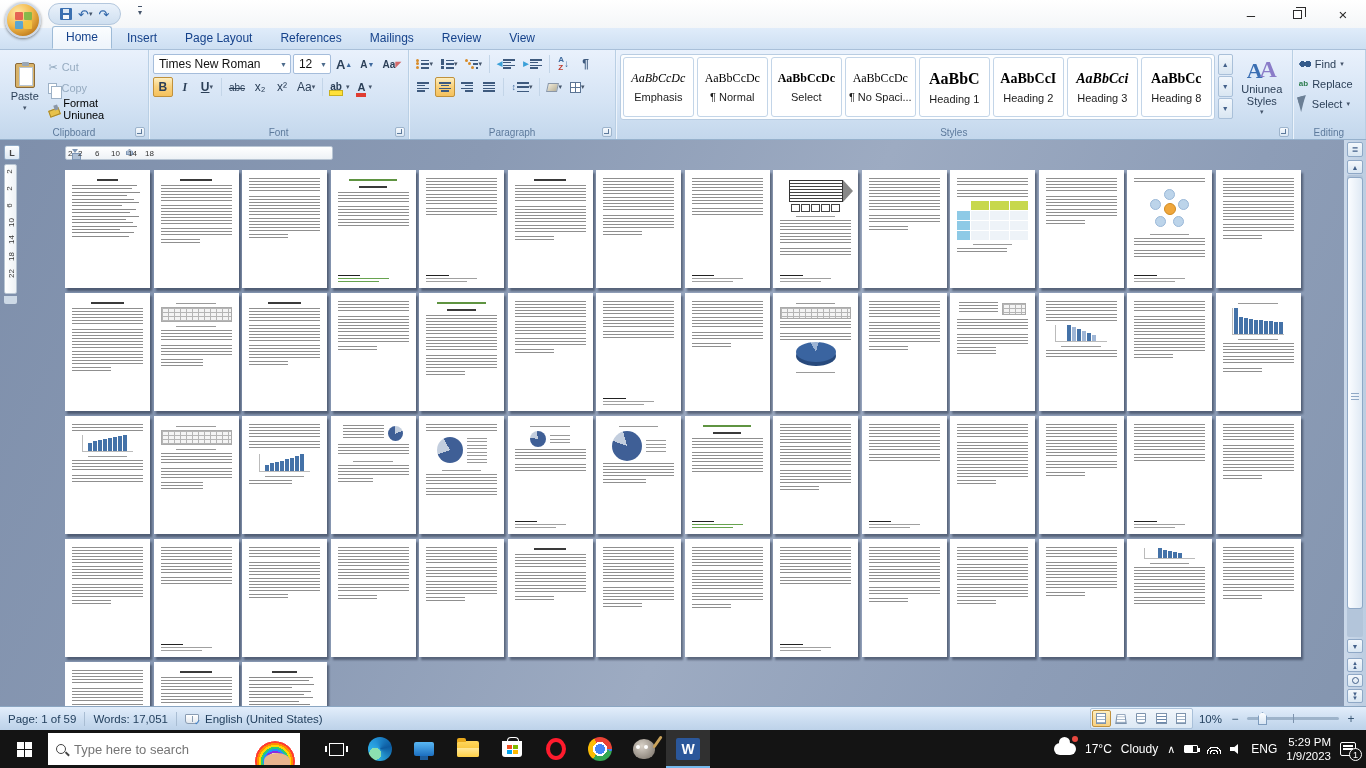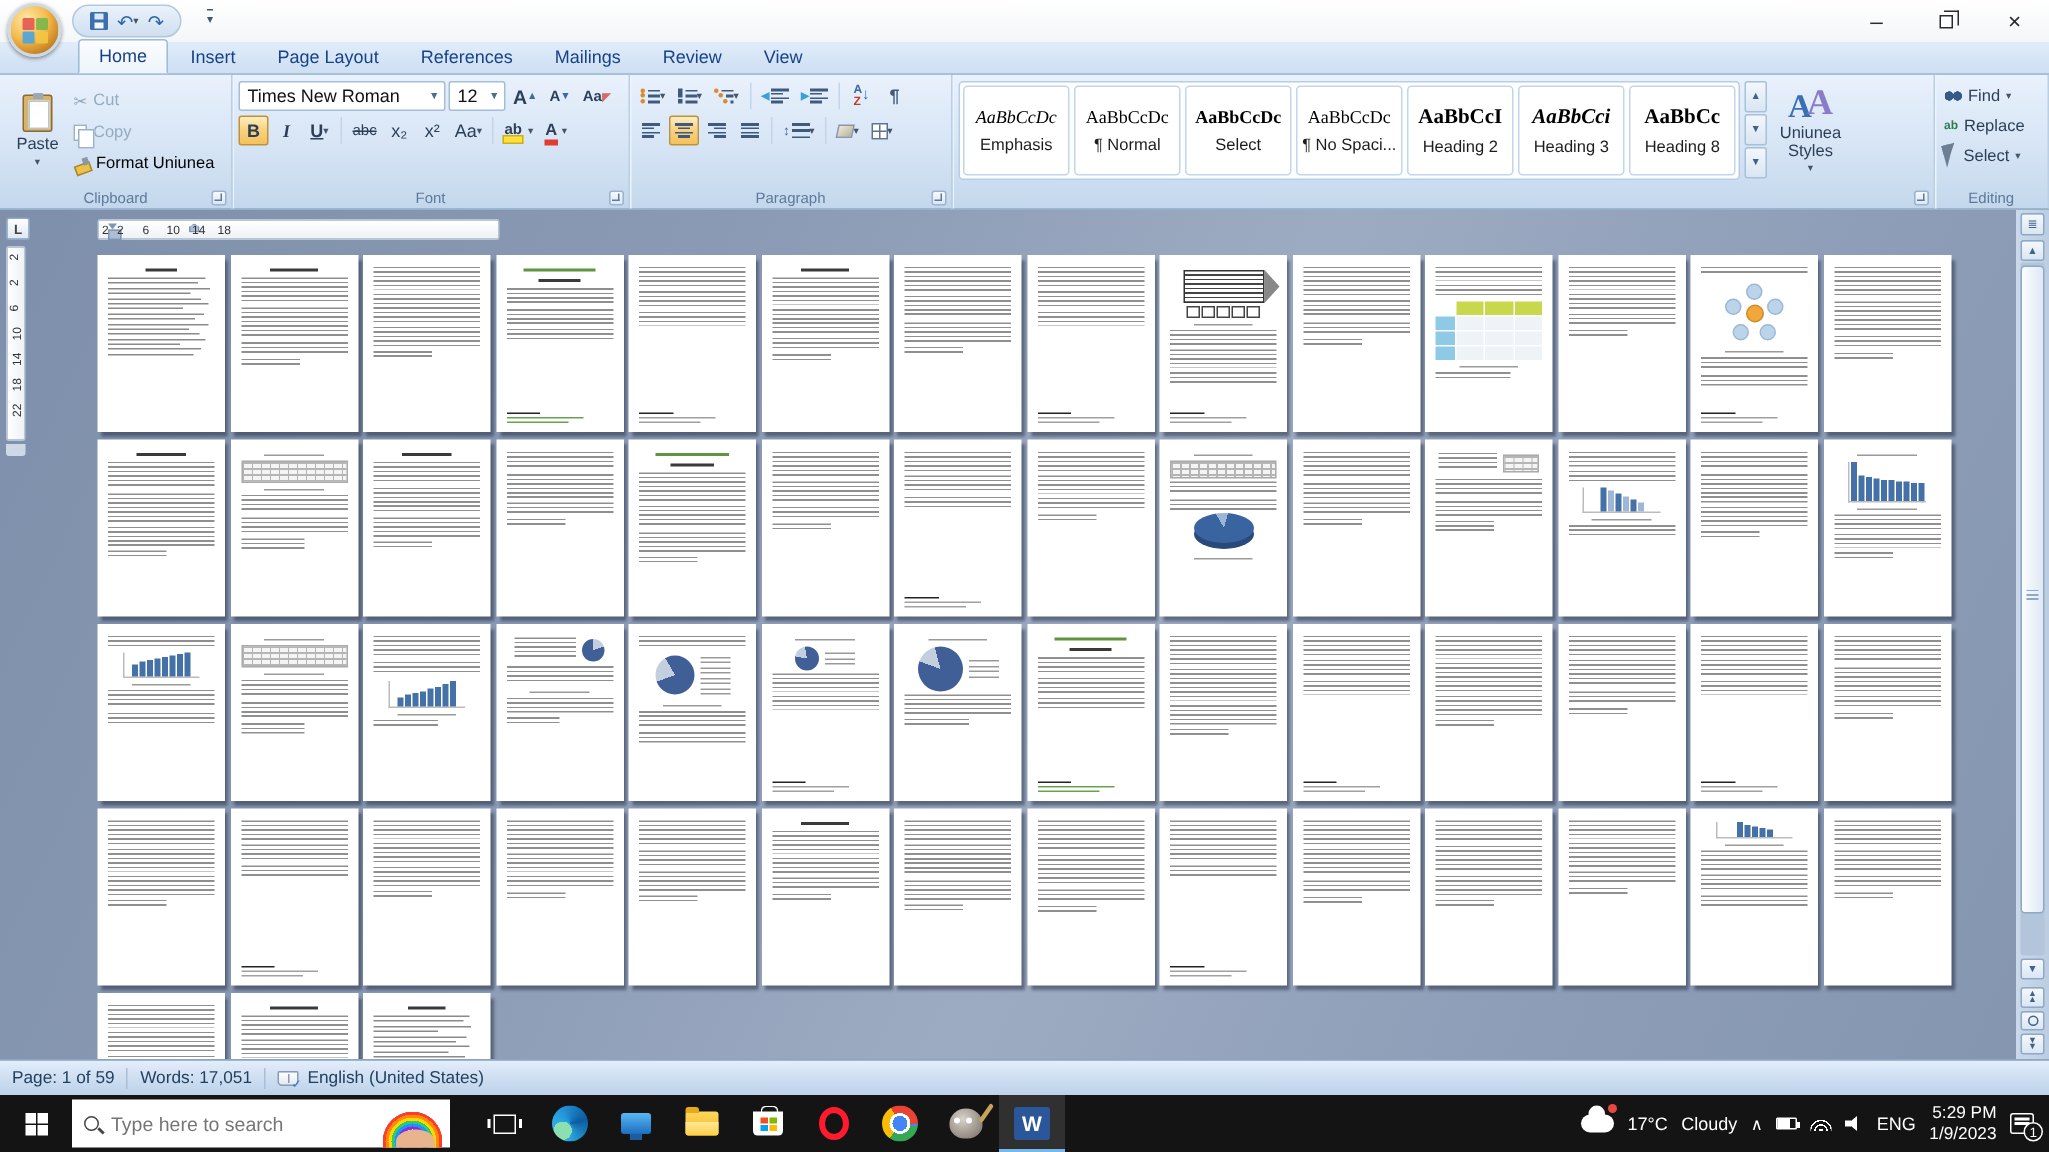--- a/index.html
+++ b/index.html
@@ -532,20 +532,24 @@
         </div>
         <div class="style-card">
           <div class="sc-p bd">AaBbCcDc</div>
           <div class="sc-n">Select</div>
         </div>
         <div class="style-card">
           <div class="sc-p ">AaBbCcDc</div>
           <div class="sc-n">¶ No Spaci...</div>
         </div>
         <div class="style-card">
+          <div class="sc-p bd lg">AaBbC</div>
+          <div class="sc-n">Heading 1</div>
+        </div>
+        <div class="style-card">
           <div class="sc-p bd md">AaBbCcI</div>
           <div class="sc-n">Heading 2</div>
         </div>
         <div class="style-card">
           <div class="sc-p bd it md">AaBbCci</div>
           <div class="sc-n">Heading 3</div>
         </div>
         <div class="style-card">
           <div class="sc-p bd md">AaBbCc</div>
           <div class="sc-n">Heading 8</div>
@@ -557,20 +561,21 @@
       <span class="gsb">▼</span>
     </div>
     <div class="chs">
       <span class="chs-ico">
           <b>A</b>
           <b>A</b>
         </span>
       <span class="chs-label">Uniunea Styles</span>
       <span class="tinydown">▾</span>
     </div>
+    <div class="glabel">Styles</div>
     <span class="dl"></span>
   </div>
 
   <div class="rgroup g-editing">
     <div class="ed-row">
         <span class="binoc"></span>
         <span>Find</span>
         <span class="tinydown">▾</span>
       </div>
     <div class="ed-row">
@@ -1194,20 +1199,48 @@
   </div>
 </div>
 
 <div class="statusbar">
   <span>Page: 1 of 59</span>
   <span class="ssep"></span>
   <span>Words: 17,051</span>
   <span class="ssep"></span>
   <span class="book-ico"></span>
   <span>English (United States)</span>
+  <div class="status-right">
+    <div class="viewbtns">
+      <span class="vb on">
+          <i></i>
+        </span>
+      <span class="vb fs">
+          <i></i>
+        </span>
+      <span class="vb web">
+          <i></i>
+        </span>
+      <span class="vb out">
+          <i></i>
+        </span>
+      <span class="vb">
+          <i></i>
+        </span>
+    </div>
+    <span>10%</span>
+    <div class="zoomctl">
+      <span class="zbtn">−</span>
+      <div class="ztrack">
+        <span class="ztick"></span>
+        <span class="zthumb"></span>
+      </div>
+      <span class="zbtn">+</span>
+    </div>
+  </div>
 </div>
 
 <div class="taskbar">
   <div class="tb-start">
       <span class="win-logo">
         <i></i>
         <i></i>
         <i></i>
         <i></i>
       </span>

